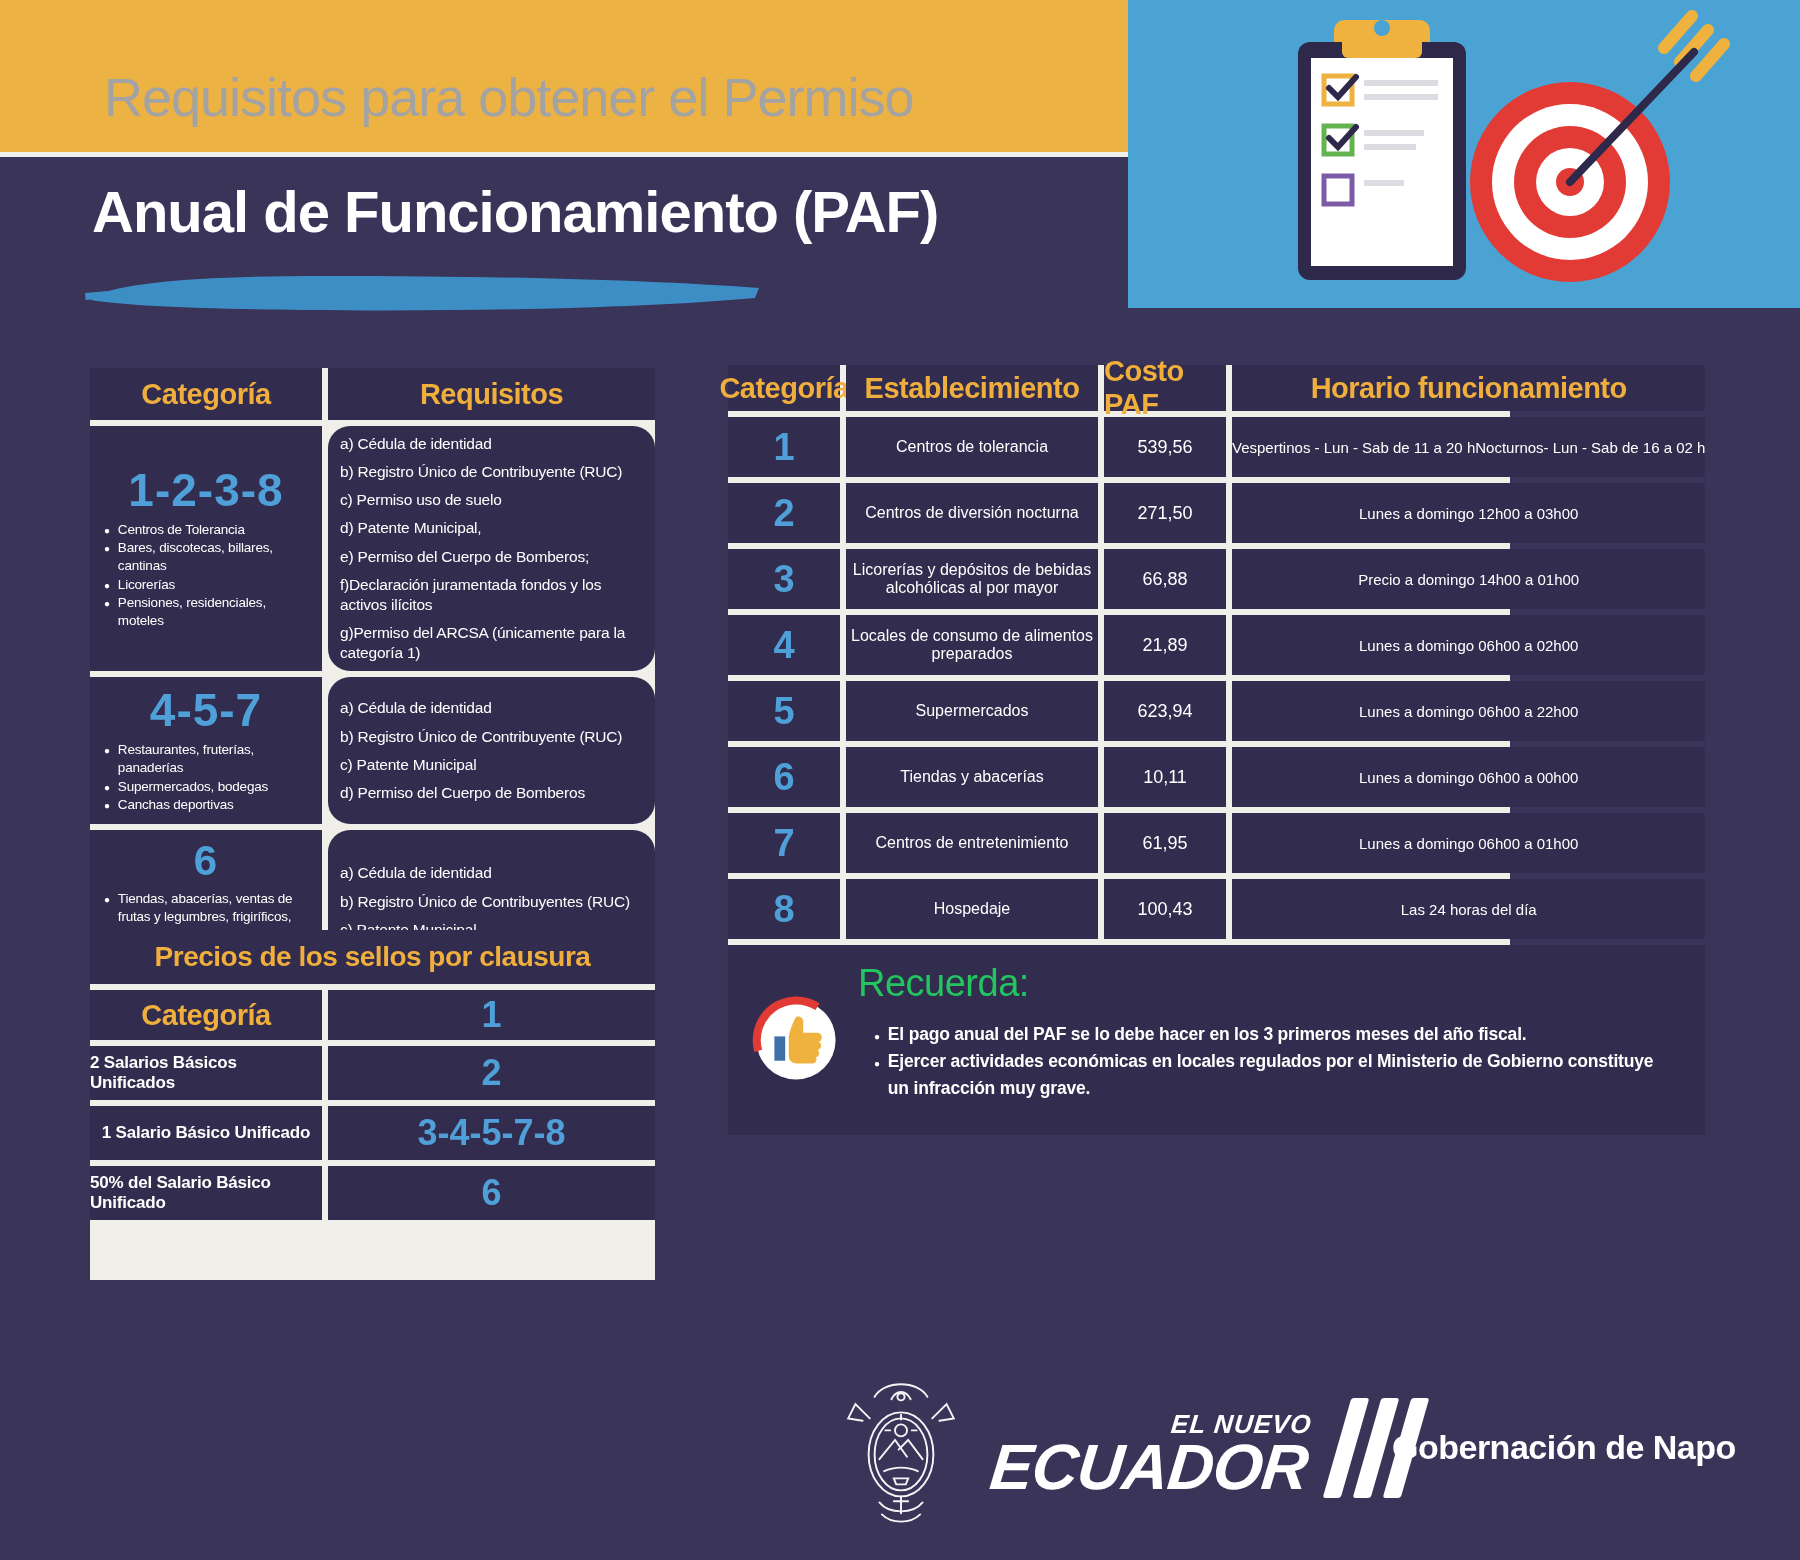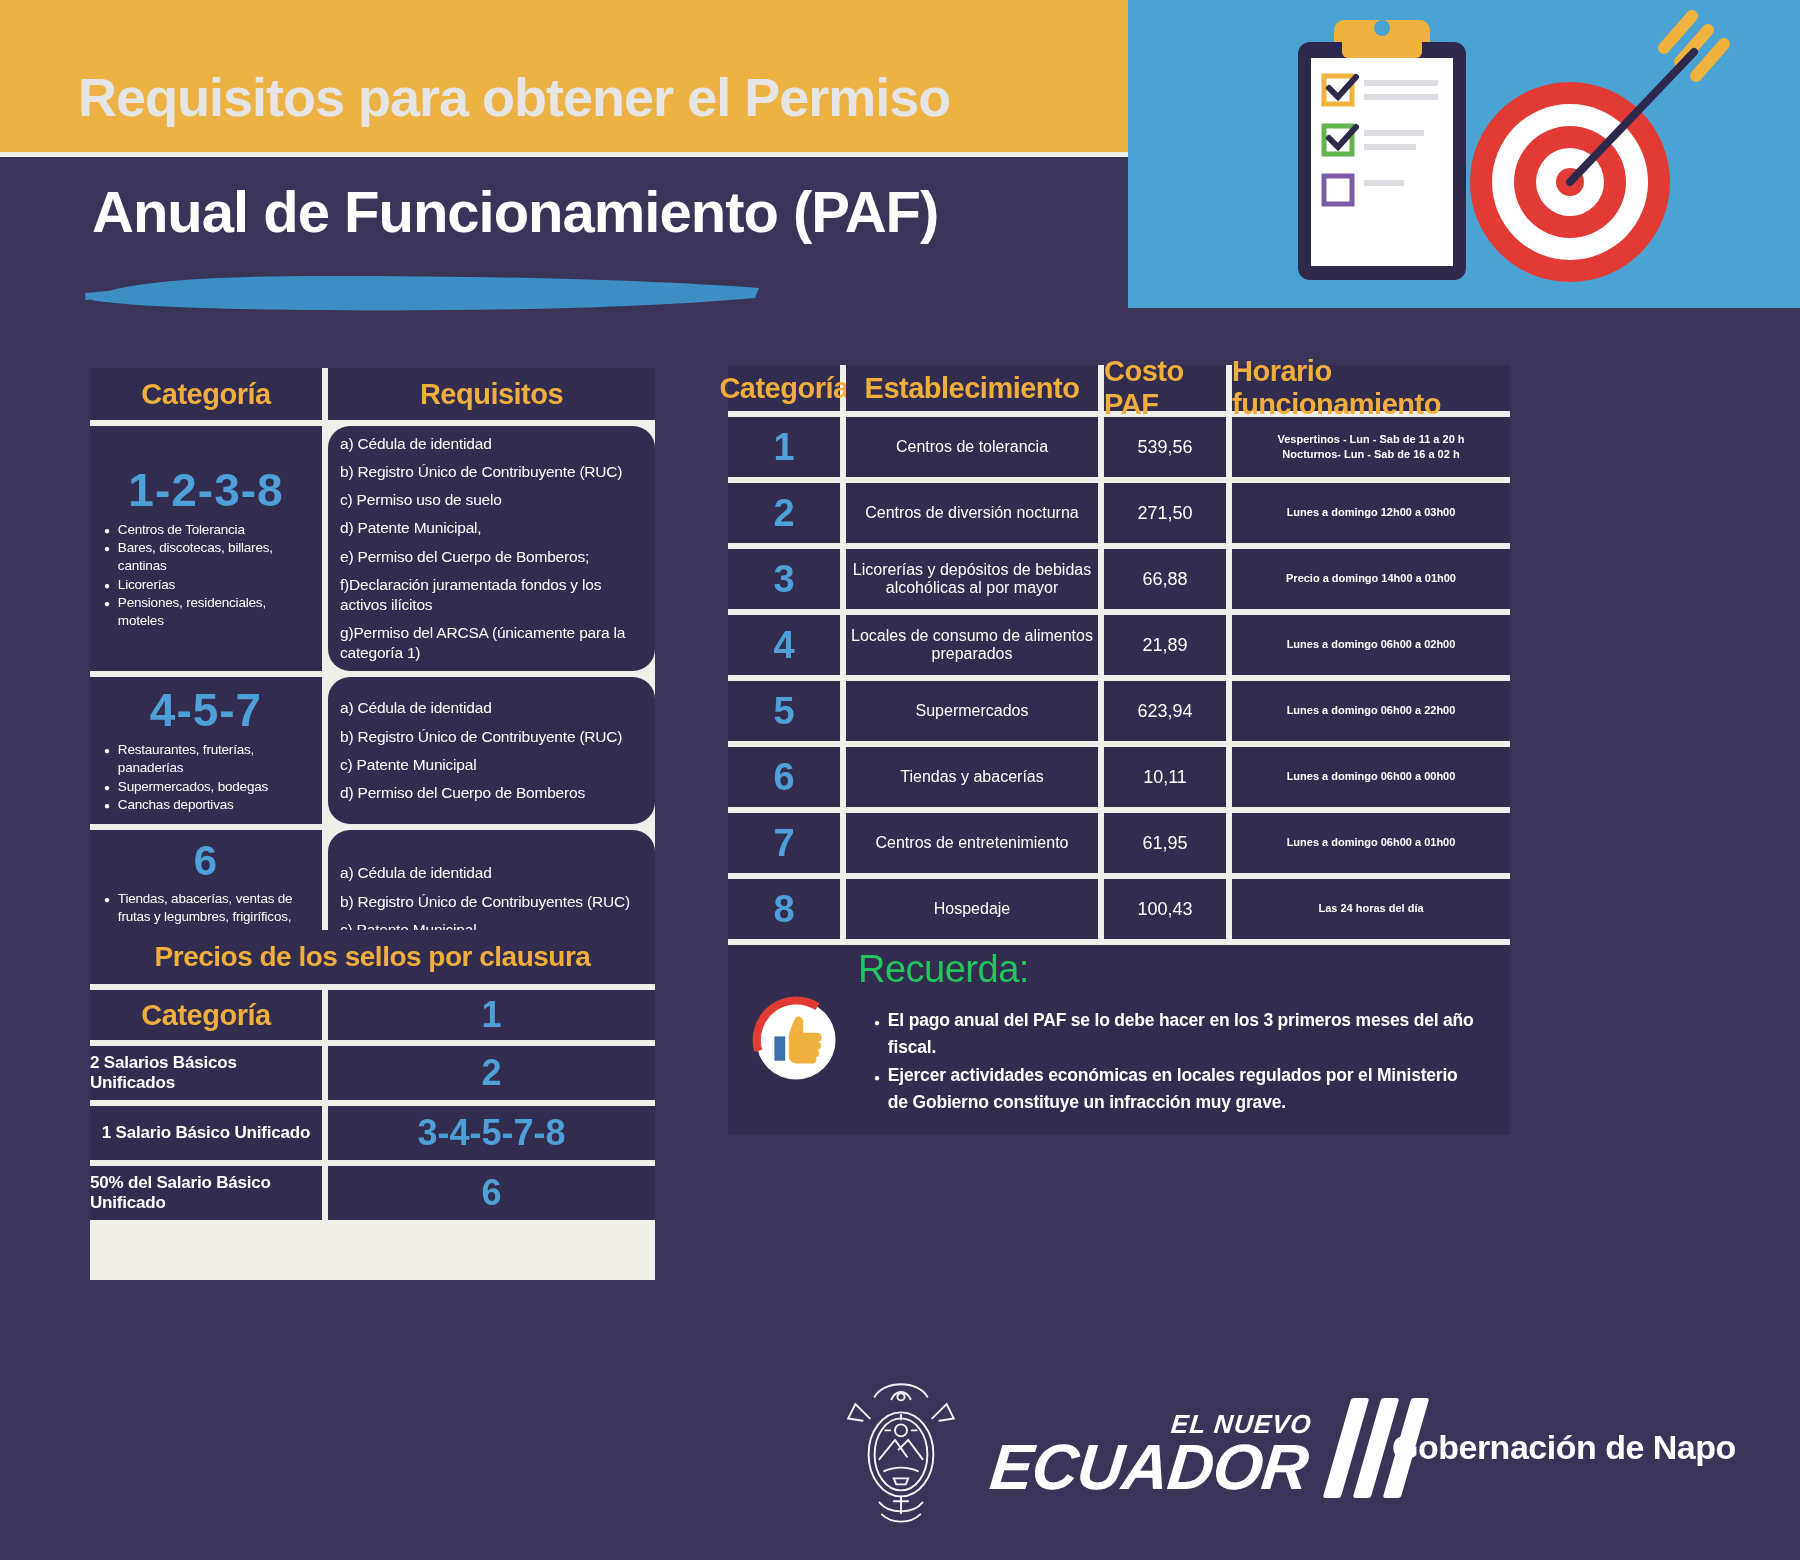--- a/index.html
+++ b/index.html
@@ -2,21 +2,21 @@
 <html><head>
 <meta charset="utf-8">
 <style>
   html,body{margin:0;padding:0;background:#3A3459;}
   .canvas{position:relative;width:1800px;height:1560px;background:#3A3459;overflow:hidden;
           font-family:"Liberation Sans",sans-serif;color:#fff;}
 
   
   .yellow-band{position:absolute;left:0;top:0;width:1128px;height:152px;background:#EDB244;
                border-bottom:5px solid #F1EFE9;}
-  .title1{position:absolute;left:78px;top:66px;font-size:54px;font-weight:700;color:#e5e5e5;letter-spacing:-1px;}
+  .title1{position:absolute;left:104px;top:66px;font-size:54px;font-weight:400;color:#a3a3a3;letter-spacing:-1px;}
   .title2{position:absolute;left:92px;top:178px;font-size:58px;font-weight:700;color:#fff;letter-spacing:-1px;}
   .brush{position:absolute;left:85px;top:268px;width:680px;height:46px;}
   .blue-panel{position:absolute;left:1128px;top:0;width:672px;height:308px;background:#4BA3D3;}
   .blue-panel svg{width:100%;height:100%;}
 
   
   .panel{position:absolute;background:#F1EFE9;display:grid;gap:6px;}
   .cell{background:#322D4E;display:flex;align-items:center;justify-content:center;}
   .th{color:#F0AE3C;font-size:29px;font-weight:700;letter-spacing:-0.5px;}
 
@@ -33,21 +33,21 @@
             gap:8px;padding:8px 12px;border-radius:22px;}
   .req-cell div{font-size:15.5px;line-height:1.3;letter-spacing:-0.2px;}
 
   
   .cost-table{left:728px;top:365px;width:782px;
               grid-template-columns:112px 252px 122px 1fr;
               grid-template-rows:46px repeat(8,60px) 190px;}
   .num-cell{color:#4FA0D8;font-size:38px;font-weight:700;line-height:1;}
   .estab{font-size:16px;line-height:1.15;text-align:center;padding:2px 4px;}
   .cost{font-size:18px;}
-  .sched{flex-direction:column;font-size:11px;line-height:1.4;font-weight:bold;}
+  .sched{flex-direction:row;font-size:15px;line-height:1.4;}
   .sched span{white-space:nowrap;}
 
   
   .reminder-cell{grid-column:1 / -1;justify-content:flex-start;padding:10px 20px;}
   .thumb-wrap{flex:0 0 96px;display:flex;justify-content:center;}
   .reminder-text{margin-left:14px;}
   .reminder-title{color:#22c55e;font-size:38px;font-weight:400;margin:0 0 8px 0;letter-spacing:-0.5px;}
   .reminder-list{list-style:none;margin:16px;padding:0;}
   .reminder-list li{display:flex;font-size:17.5px;font-weight:700;line-height:1.55;letter-spacing:-0.2px;}
   .reminder-list .dot::before{margin-top:6px;}

